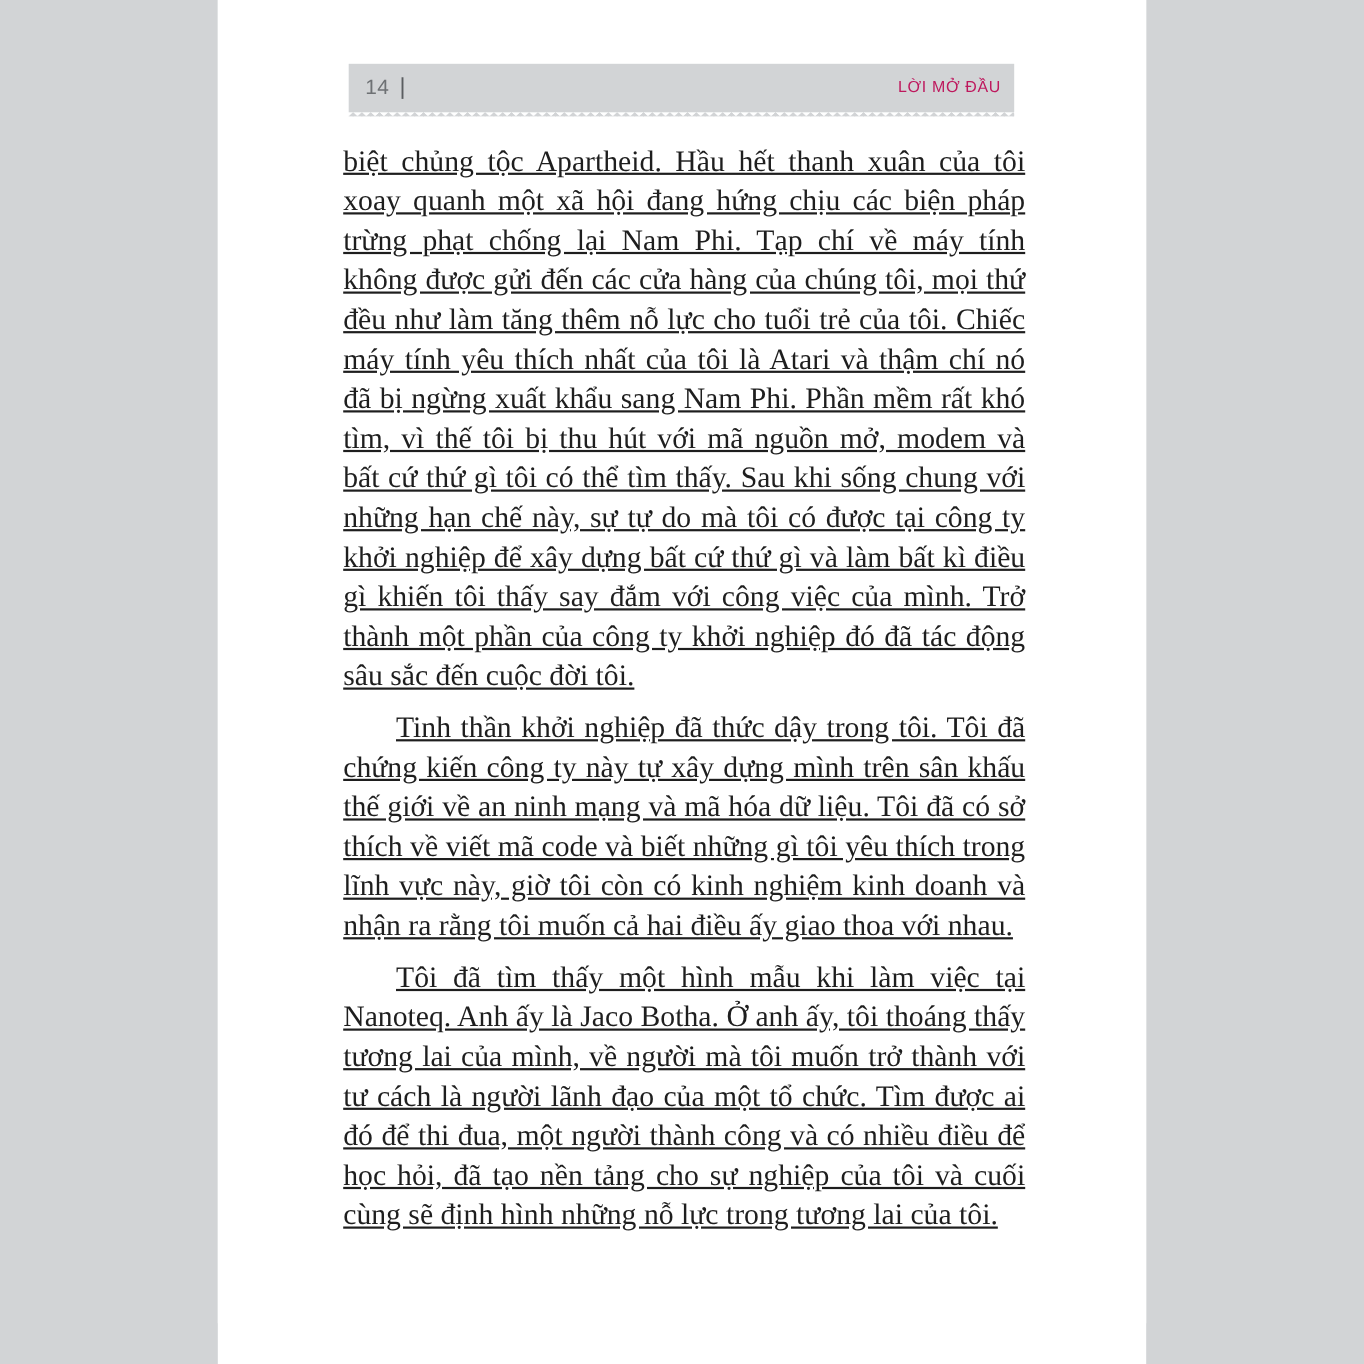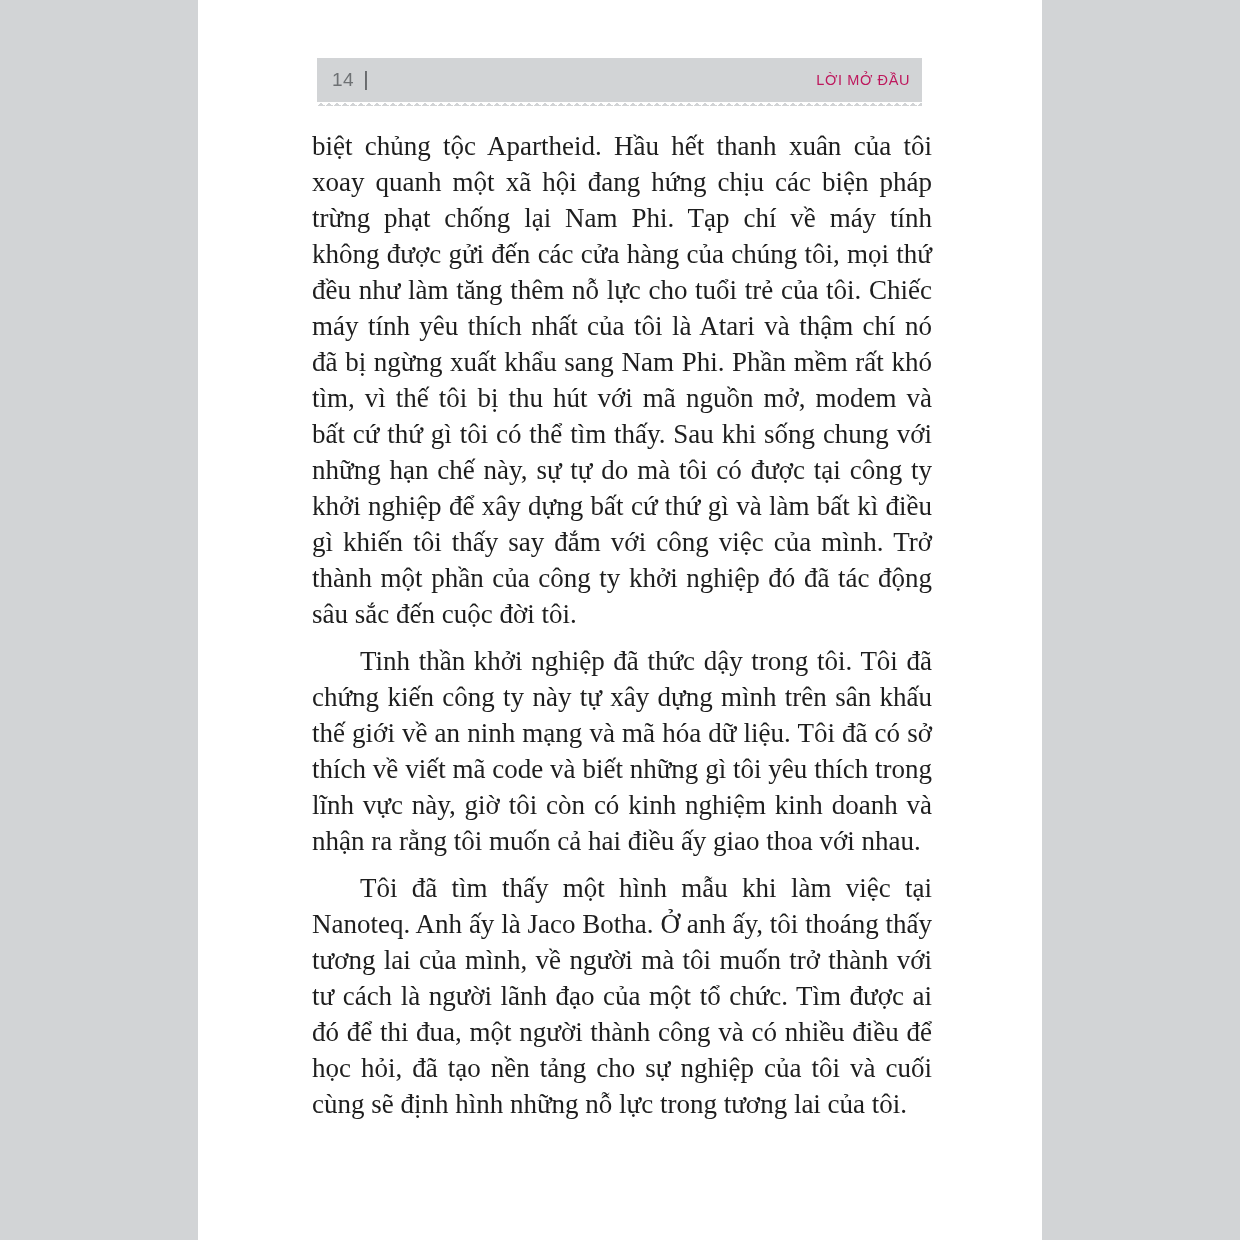--- a/index.html
+++ b/index.html
@@ -71,20 +71,21 @@
   }
 
   .body-text {
     position: absolute;
     left: 114px; top: 128px;     
     width: 620px;
     color: #1e1e1e;
     font-size: 27px;
     line-height: 36px;
     text-align: justify;
+    text-decoration: underline;
   }
   .para {
     margin: 0 0 11px 0;
     text-indent: 48px;
   }
   .para.no-indent { text-indent: 0; }
 </style>
 </head>
 <body>
 

